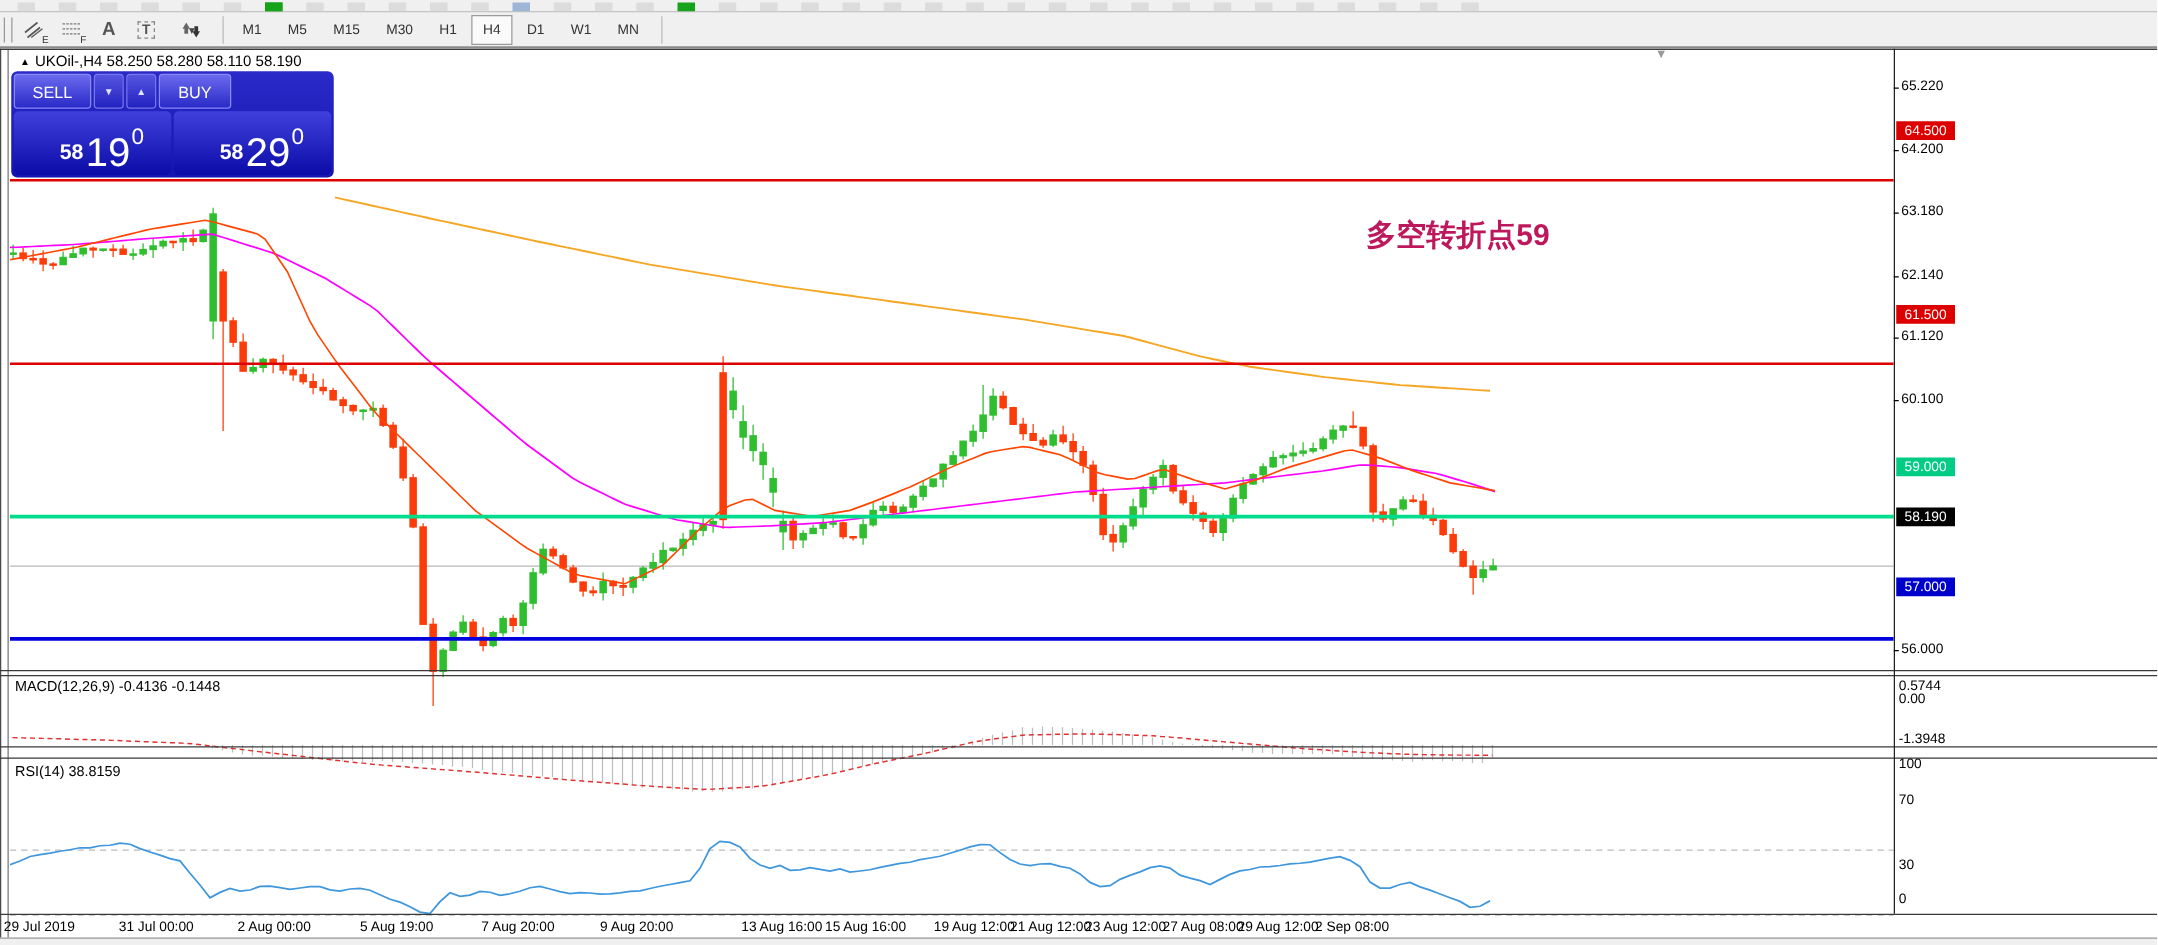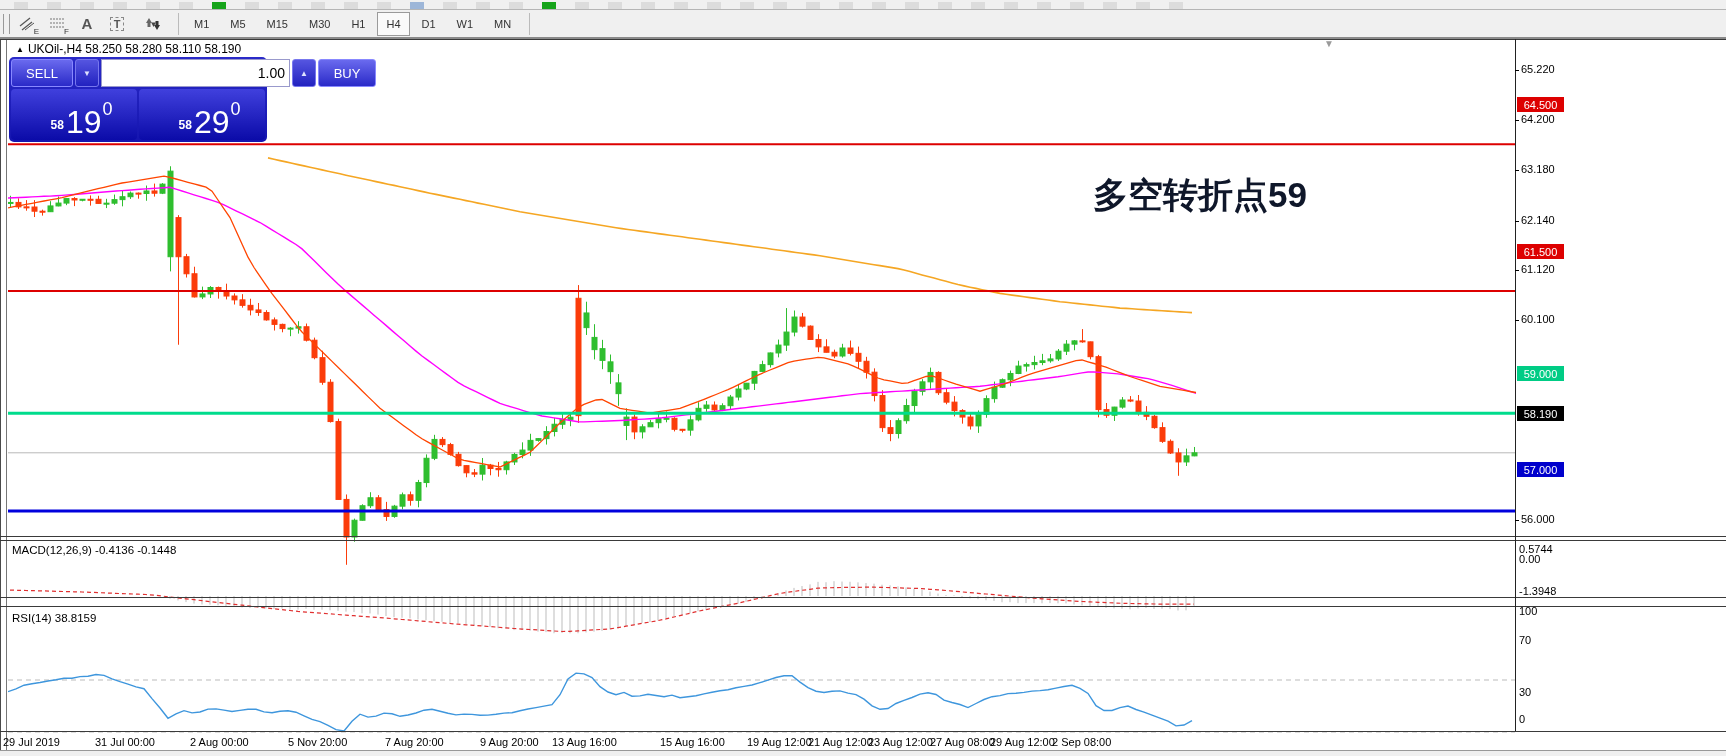--- a/index.html
+++ b/index.html
@@ -38,21 +38,21 @@
   .trow1{display:flex;height:28px;gap:2px;}
   .tbtn{flex:0 0 60px;background:linear-gradient(#6a6aee,#2a2ac8);border:1px solid #8888ff;border-radius:3px;
         color:#fff;font-size:13px;display:flex;align-items:center;justify-content:center;}
   .spin{flex:0 0 22px;background:linear-gradient(#5555e0,#2222c0);border:1px solid #7777ee;border-radius:3px;
         color:#dfe3ff;font-size:8px;display:flex;align-items:center;justify-content:center;}
   .vol{flex:1;background:#fff;border:1px solid #9999cc;color:#000;font-size:14px;text-align:right;
        padding-right:4px;font-family:"Liberation Sans",sans-serif;}
   .trow2{display:flex;height:51px;gap:2px;margin-top:2px;}
   .tile{flex:1;background:linear-gradient(#4040dd,#0b0ba8);border-radius:4px;display:flex;align-items:flex-end;
         justify-content:center;color:#fff;padding-bottom:4px;}
-  .tile .sm{font-size:12px;font-weight:bold;margin:0 2px 4px 15px;}
+  .tile .sm{font-size:17px;font-weight:bold;margin:0 2px 4px 15px;}
   .tile .bg{font-size:32px;line-height:0.85;}
   .tile .sp{font-size:18px;position:relative;top:-16px;margin-left:1px;}
   
   .ptick{position:absolute;font-size:11px;color:#000;}
   .pdash{position:absolute;width:4px;height:1px;background:#000;left:1515px;}
   .badge{position:absolute;left:1517px;width:47px;height:15px;color:#fff;font-size:11px;
          display:flex;align-items:center;justify-content:center;}
   .itick{position:absolute;font-size:11px;color:#000;}
   .tlabel{position:absolute;top:736px;font-size:11px;color:#000;white-space:nowrap;}
   .indlabel{position:absolute;font-size:11.5px;color:#000;background:rgba(255,255,255,0.0);}
@@ -606,39 +606,38 @@
 
   <div class="title">
     <span class="tri">▲</span><span>UKOil-,H4  58.250 58.280 58.110 58.190</span>
   </div>
   <div class="scrollmark">▼</div>
 
   <div class="tpanel">
     <div class="trow1">
       <div class="tbtn">SELL</div>
       <div class="spin">▼</div>
-      <input class="vol" value="1.00" style="">
       <div class="spin">▲</div>
       <div class="tbtn" style="flex:0 0 56px;">BUY</div>
     </div>
     <div class="trow2">
       <div class="tile">
         <span class="sm">58</span>
         <span class="bg">19</span>
         <span class="sp">0</span>
       </div>
       <div class="tile">
         <span class="sm">58</span>
         <span class="bg">29</span>
         <span class="sp">0</span>
       </div>
     </div>
   </div>
 
-  <div class="annot" id="annot" style="left: 1093px; top: 172px; color: #0f172a; font-size: 35px;">多空转折点59</div>
+  <div class="annot" id="annot" style="left: 1093px; top: 172px; color: #be185d; font-size: 24px;">多空转折点59</div>
 
   <div class="indlabel" style="left:12px;top:544px;">MACD(12,26,9) -0.4136 -0.1448</div>
   <div class="indlabel" style="left:12px;top:612px;">RSI(14) 38.8159</div>
 
   <div class="hline-div" style="top:536px;"></div>
   <div class="hline-div" style="top:540px;"></div>
   <div class="hline-div" style="top:597px;"></div>
   <div class="hline-div" style="top:606px;"></div>
   <div class="hline-div" style="top:731px;"></div>
   <div class="vline" style="left:1515px;top:39px;height:692px;background:#222;"></div>
@@ -668,24 +667,24 @@
       <div class="itick" style="left: 1519px; top: 543px;">0.5744</div>
       <div class="itick" style="left: 1519px; top: 553px;">0.00</div>
       <div class="itick" style="left: 1519px; top: 585px;">-1.3948</div>
       <div class="itick" style="left: 1519px; top: 605px;">100</div>
       <div class="itick" style="left: 1519px; top: 634px;">70</div>
       <div class="itick" style="left: 1519px; top: 686px; text-align: center;">30</div>
       <div class="itick" style="left: 1519px; top: 713px;">0</div>
       <div class="tlabel" style="left: 3px;">29 Jul 2019</div>
       <div class="tlabel" style="left: 95px;">31 Jul 00:00</div>
       <div class="tlabel" style="left: 190px;">2 Aug 00:00</div>
-      <div class="tlabel" style="left: 288px;">5 Nov 20:00</div>
+      <div class="tlabel" style="left: 288px;">5 Aug 19:00</div>
       <div class="tlabel" style="left: 385px;">7 Aug 20:00</div>
       <div class="tlabel" style="left: 480px;">9 Aug 20:00</div>
-      <div class="tlabel" style="left: 552px;">13 Aug 16:00</div>
+      <div class="tlabel" style="left: 593px;">13 Aug 16:00</div>
       <div class="tlabel" style="left: 660px;">15 Aug 16:00</div>
       <div class="tlabel" style="left: 747px;">19 Aug 12:00</div>
       <div class="tlabel" style="left: 808px;">21 Aug 12:00</div>
       <div class="tlabel" style="left: 868px;">23 Aug 12:00</div>
       <div class="tlabel" style="left: 930px;">27 Aug 08:00</div>
       <div class="tlabel" style="left: 990px;">29 Aug 12:00</div>
       <div class="tlabel" style="left: 1052px;">2 Sep 08:00</div>
     </div>
 
 </div>

